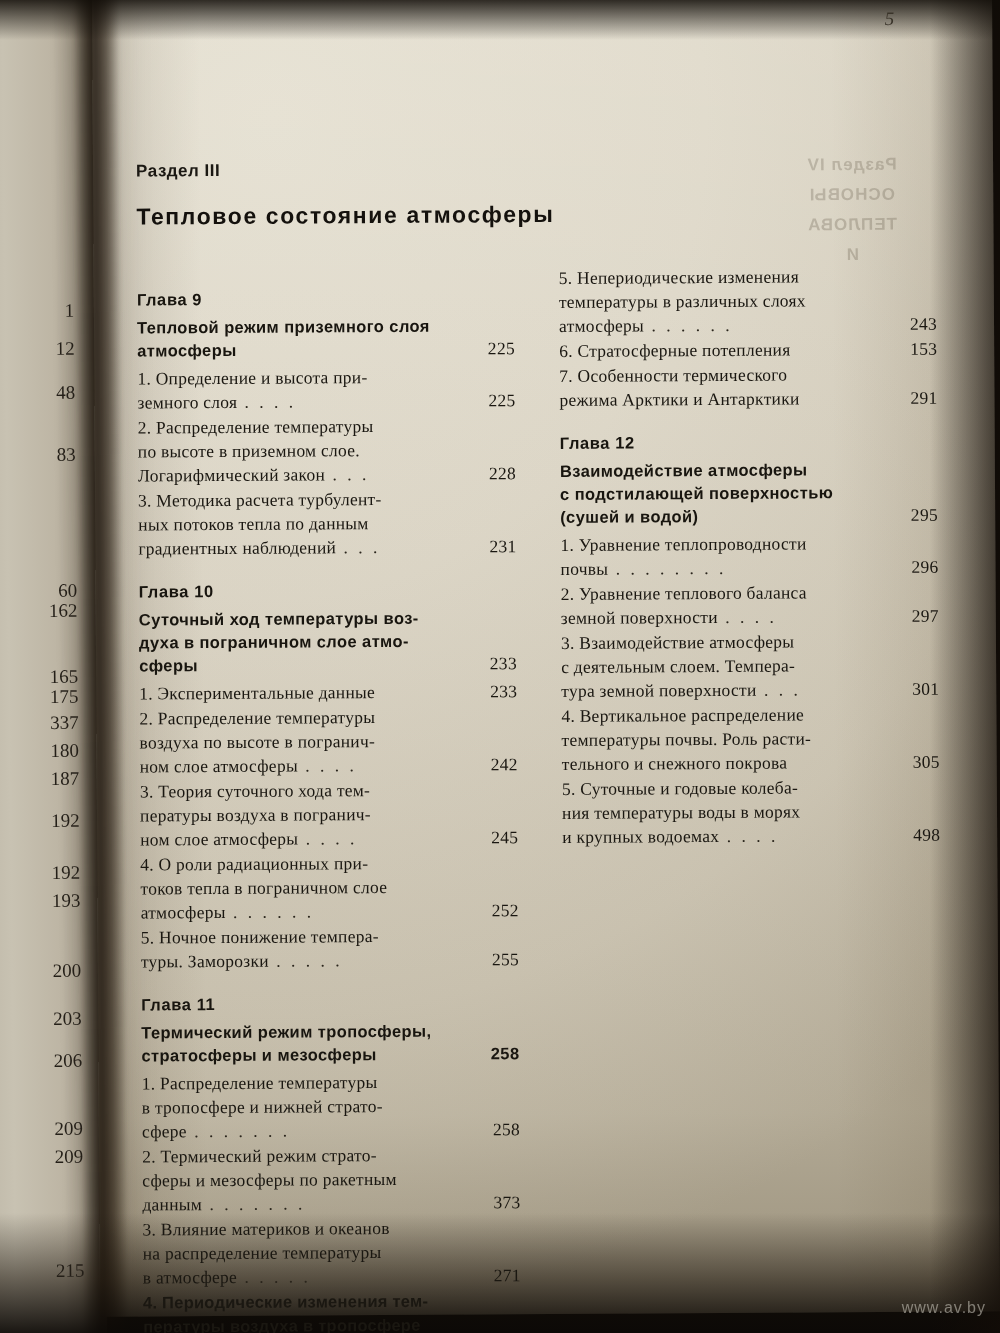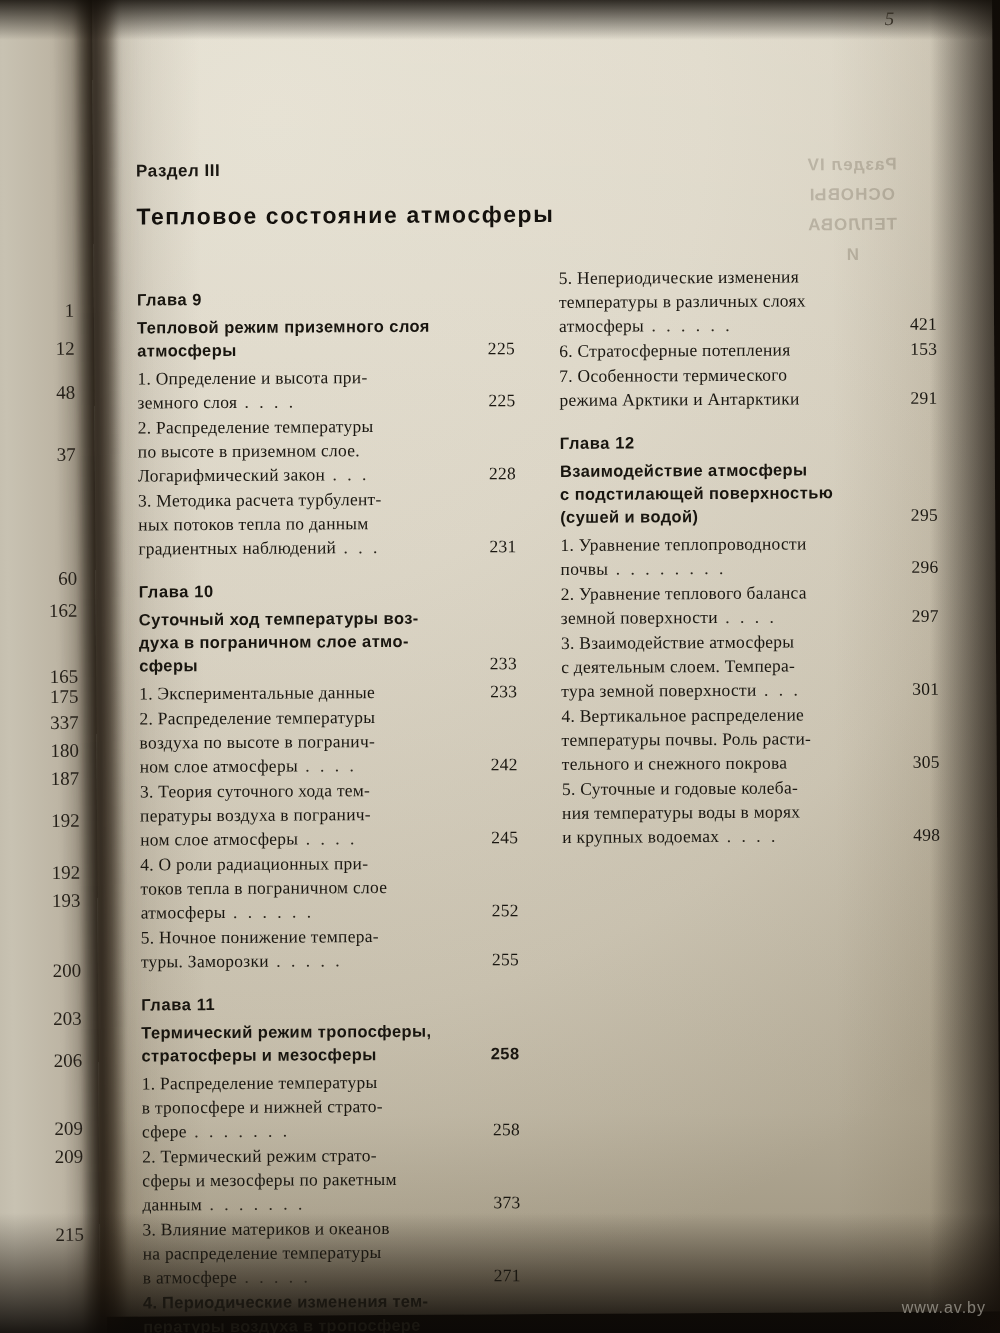--- a/index.html
+++ b/index.html
@@ -278,37 +278,37 @@
       <div>Раздел IV</div>
       <div>ОСНОВЫ</div>
       <div>ТЕПЛОВА</div>
       <div>И</div>
     </div>
 
   <div class="stub" id="stub">
       <div style="top: 300px;">1</div>
       <div style="top: 330px; margin-top: 8px;">12</div>
       <div style="top: 382px;">48</div>
-      <div style="top: 444px;">37</div>
-      <div style="top: 568px;">60</div>
+      <div style="top: 444px;">83</div>
+      <div style="top: 580px;">60</div>
       <div style="top: 600px;">162</div>
       <div style="top: 658px; margin-top: 8px;">165</div>
       <div style="top: 686px;">175</div>
       <div style="top: 712px;">337</div>
       <div style="top: 740px;">180</div>
       <div style="top: 768px;">187</div>
       <div style="top: 810px;">192</div>
       <div style="top: 862px;">192</div>
       <div style="top: 890px;">193</div>
       <div style="top: 960px;">200</div>
       <div style="top: 1008px;">203</div>
       <div style="top: 1050px;">206</div>
       <div style="top: 1118px;">209</div>
       <div style="top: 1146px;">209</div>
-      <div style="top: 1224px;">215</div>
+      <div style="top: 1260px;">215</div>
     </div>
 
   <div class="content">
     <div class="folio">5</div>
 
     <div class="section-head">
       <div class="section-kicker">Раздел III</div>
       <div class="section-title">
         <span class="ln">Тепловое состояние</span>
         <span class="ln">атмосферы</span>
@@ -440,21 +440,21 @@
           </div>
         </div>
         <div class="col">
           <div class="chapter">
             <div class="entry">
               <div class="txt">
                 <span class="ln">5. Непериодические изменения</span>
                 <span class="ln">температуры в различных слоях</span>
                 <span class="ln">атмосферы<span class="dots"> .  .  .  .  .  .</span></span>
               </div>
-              <div class="pg">421</div>
+              <div class="pg">243</div>
             </div>
             <div class="entry">
               <div class="txt">
                 <span class="ln">6. Стратосферные   потепления</span>
               </div>
               <div class="pg">153</div>
             </div>
             <div class="entry">
               <div class="txt">
                 <span class="ln">7. Особенности   термического</span>

